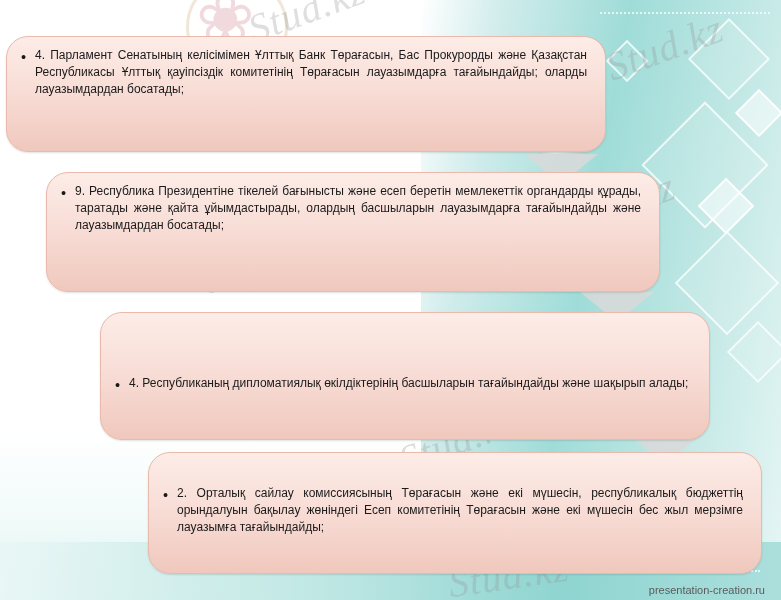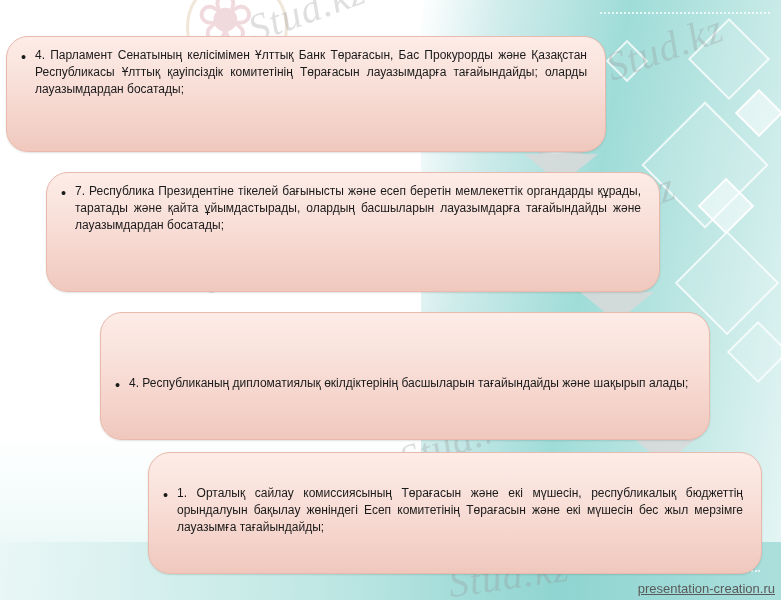--- a/index.html
+++ b/index.html
@@ -146,26 +146,25 @@
   #box2 { left: 46px;  top: 172px; width: 614px; height: 120px; }
   #box3 { left: 100px; top: 312px; width: 610px; height: 128px; }
   #box4 { left: 148px; top: 452px; width: 614px; height: 122px; }
 
   #arrow1 { left: 524px; top: 120px; }
   #arrow2 { left: 580px; top: 258px; }
   #arrow3 { left: 628px; top: 400px; }
 
   .footer-tag {
     position: absolute;
-    right: 6px;
+    right: 16px;
     bottom: 4px;
-    font-size: 13px;
+    font-size: 11px;
     color: #5a5a5a;
     font-family: "Liberation Sans", sans-serif;
-    text-decoration: underline;
   }
 </style>
 </head>
 <body>
 
 <div class="slide">
 
   <div class="bg-teal-left"></div>
   <div class="bg-teal-band"></div>
   <div class="bg-bottom-band"></div>
@@ -214,33 +213,33 @@
   <div class="box" id="box1">
     <div class="bullet-row">
       <span class="bullet-dot">•</span>
       <p class="bullet-text">4. Парламент Сенатының келісімімен Ұлттық Банк Төрағасын, Бас Прокурорды және Қазақстан Республикасы Ұлттық қауіпсіздік комитетінің Төрағасын лауазымдарға тағайындайды; оларды лауазымдардан босатады;</p>
     </div>
   </div>
 
   <div class="box" id="box2">
     <div class="bullet-row">
       <span class="bullet-dot">•</span>
-      <p class="bullet-text">7. Республика Президентіне тікелей бағынысты және есеп беретін мемлекеттік органдарды құрады, таратады және қайта ұйымдастырады, олардың басшыларын лауазымдарға тағайындайды және лауазымдардан босатады;</p>
+      <p class="bullet-text">9. Республика Президентіне тікелей бағынысты және есеп беретін мемлекеттік органдарды құрады, таратады және қайта ұйымдастырады, олардың басшыларын лауазымдарға тағайындайды және лауазымдардан босатады;</p>
     </div>
   </div>
 
   <div class="box" id="box3">
     <div class="bullet-row" style="margin-top:52px;">
       <span class="bullet-dot">•</span>
       <p class="bullet-text">4. Республиканың дипломатиялық өкілдіктерінің басшыларын тағайындайды және шақырып алады;</p>
     </div>
   </div>
 
   <div class="box" id="box4">
     <div class="bullet-row" style="margin-top:22px;">
       <span class="bullet-dot">•</span>
-      <p class="bullet-text">1. Орталық сайлау комиссиясының Төрағасын және екі мүшесін, республикалық бюджеттің орындалуын бақылау жөніндегі Есеп комитетінің Төрағасын және екі мүшесін бес жыл мерзімге лауазымға тағайындайды;</p>
+      <p class="bullet-text">2. Орталық сайлау комиссиясының Төрағасын және екі мүшесін, республикалық бюджеттің орындалуын бақылау жөніндегі Есеп комитетінің Төрағасын және екі мүшесін бес жыл мерзімге лауазымға тағайындайды;</p>
     </div>
   </div>
 
   <div class="footer-tag">presentation-creation.ru</div>
 
 </div>
 
 </body></html>

